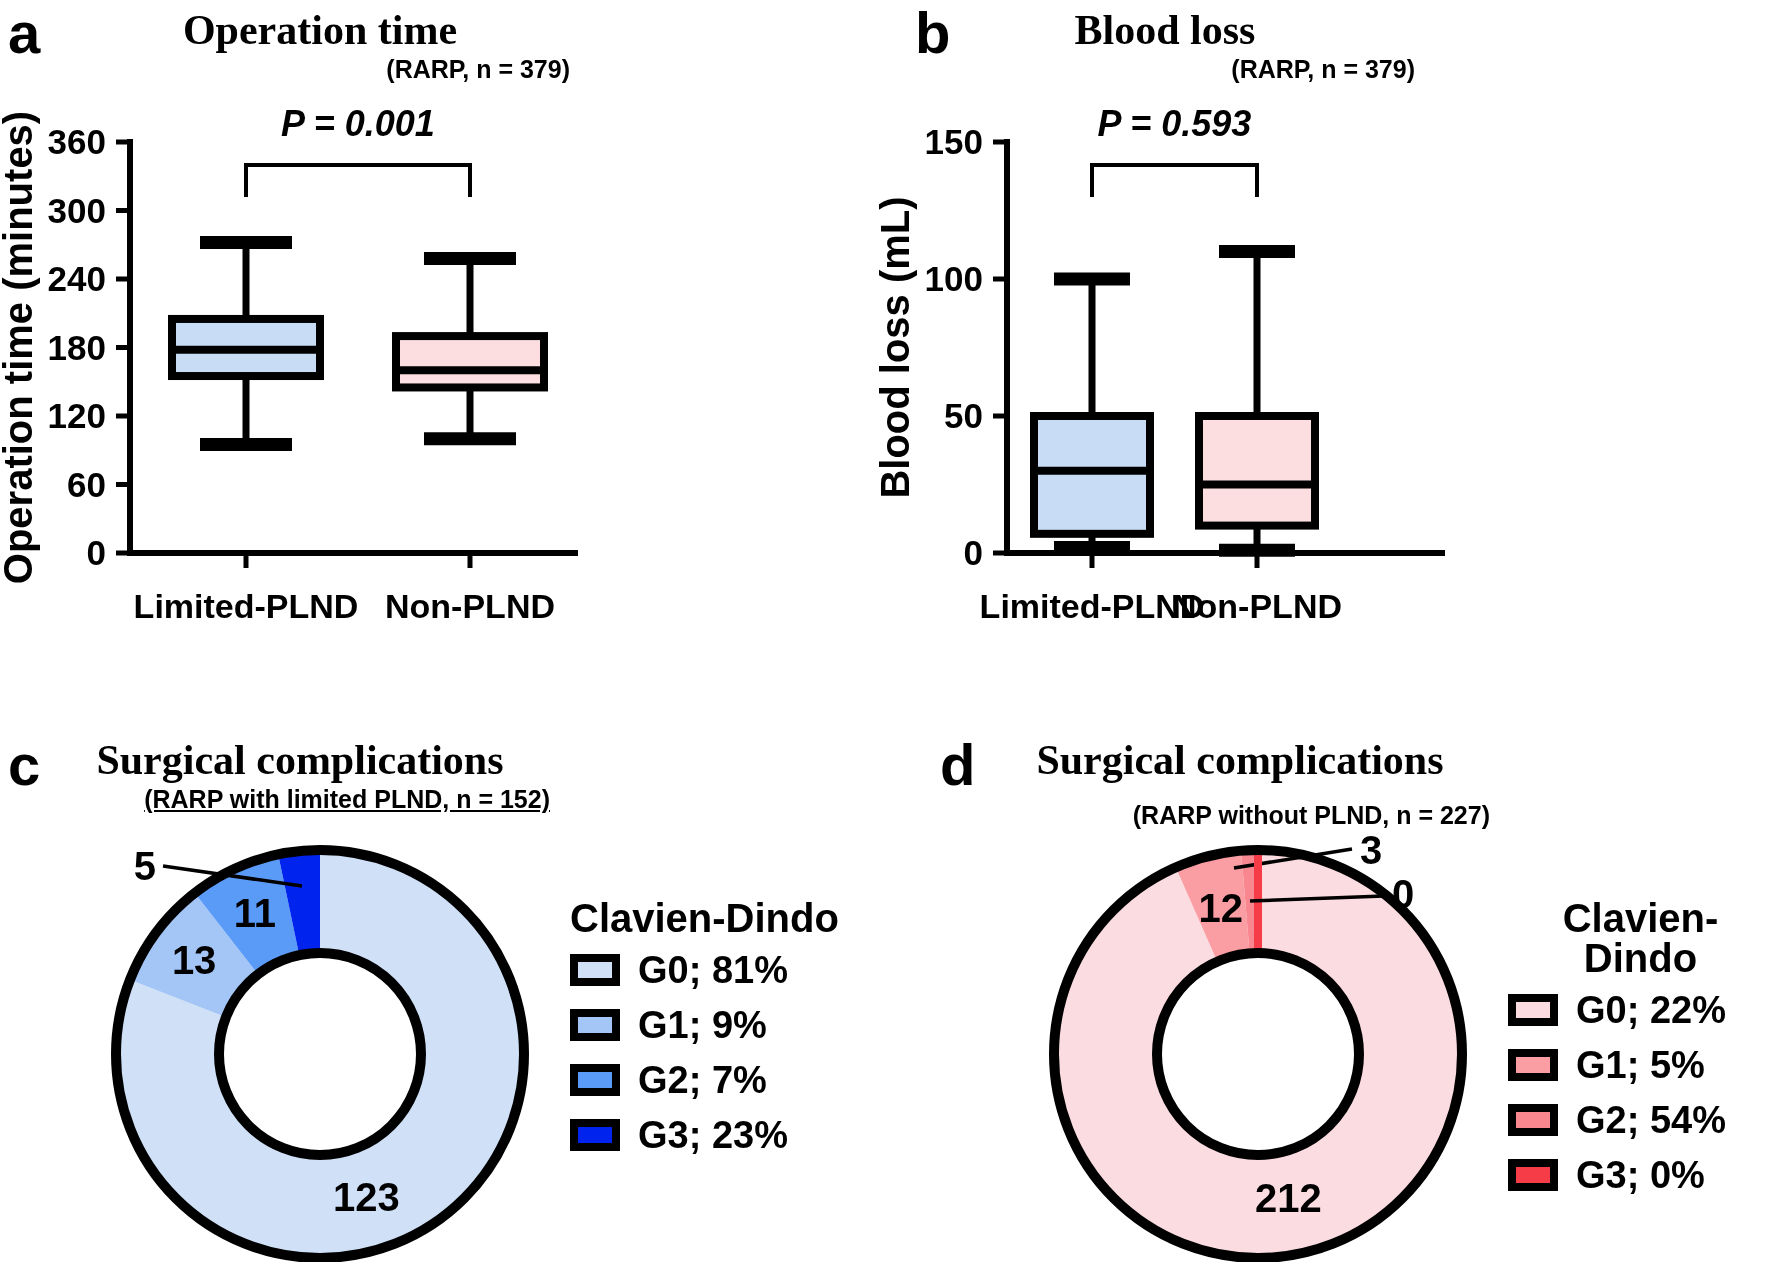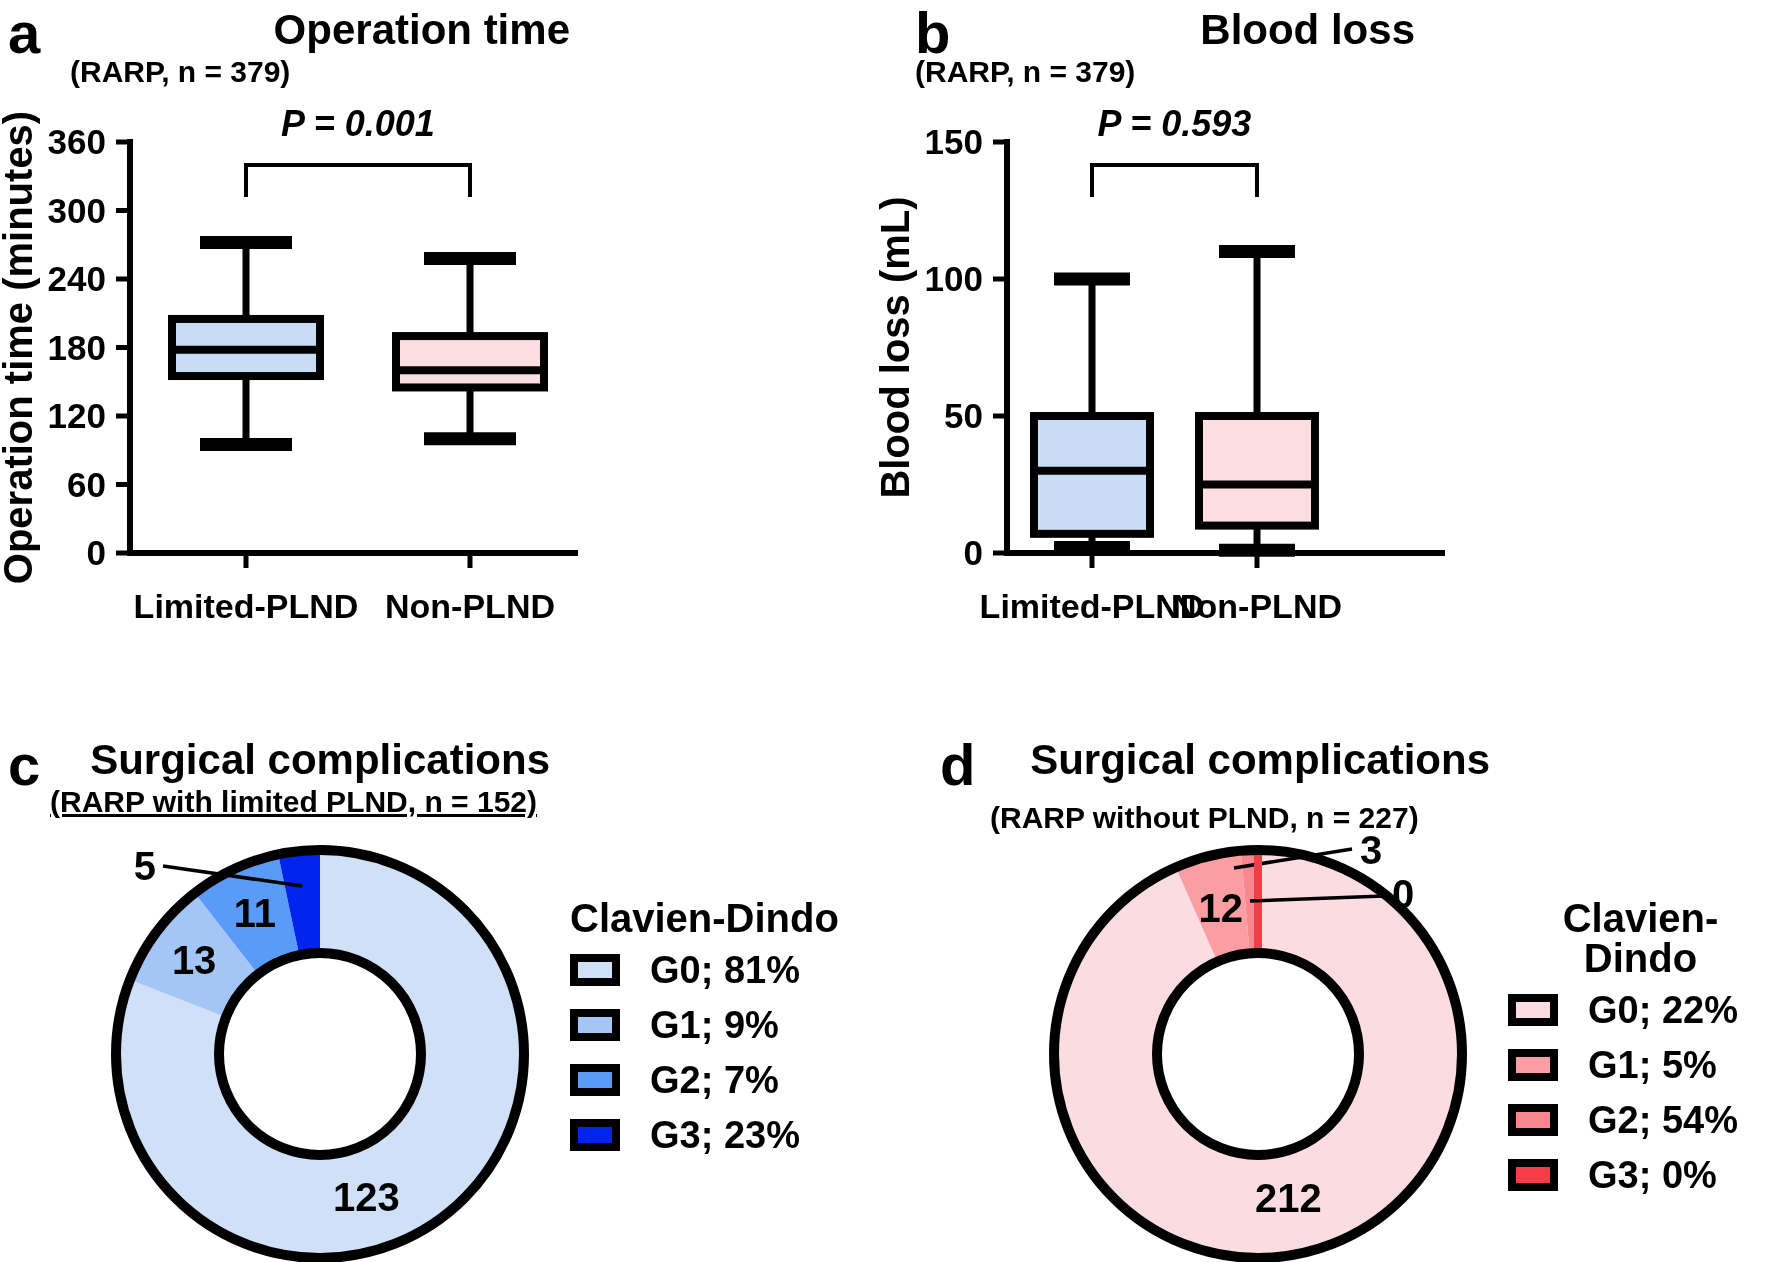--- a/index.html
+++ b/index.html
@@ -9,28 +9,28 @@
     background:#ffffff;
     font-family:"Liberation Sans",sans-serif;
     color:#000;
     overflow:hidden;
   }
   .abs{position:absolute;}
   .panel-letter{
     font-size:58px;font-weight:700;line-height:1;
   }
   .panel-title{
-    font-size:42px;font-weight:700;line-height:1.05;text-align:right;
+    font-size:42px;font-weight:700;line-height:1.05;text-align:center;font-family:Liberation Serif, serif;
   }
   .panel-subtitle{
-    font-size:30px;font-weight:700;line-height:1.05;text-align:left;
+    font-size:25px;font-weight:700;line-height:1.05;text-align:right;
   }
   .legend{display:flex;flex-direction:column;text-align:center;}
   .legend-title{font-size:40px;font-weight:700;line-height:1;margin-bottom:16px;}
-  .legend-row{display:flex;align-items:center;gap:30px;height:32px;margin-bottom:23px;}
+  .legend-row{display:flex;align-items:center;gap:18px;height:32px;margin-bottom:23px;}
   .swatch{display:inline-block;width:34px;height:16px;border:8px solid #000;}
   .legend-label{font-size:38px;font-weight:700;line-height:1;}
   svg text{font-family:"Liberation Sans",sans-serif;font-weight:700;fill:#000;}
 </style>
 </head>
 <body>
 
 <div class="abs panel-letter" style="left:8px;top:4px;">a</div>
 <div class="abs panel-letter" style="left:915px;top:4px;">b</div>
 <div class="abs panel-letter" style="left:8px;top:736px;">c</div>

